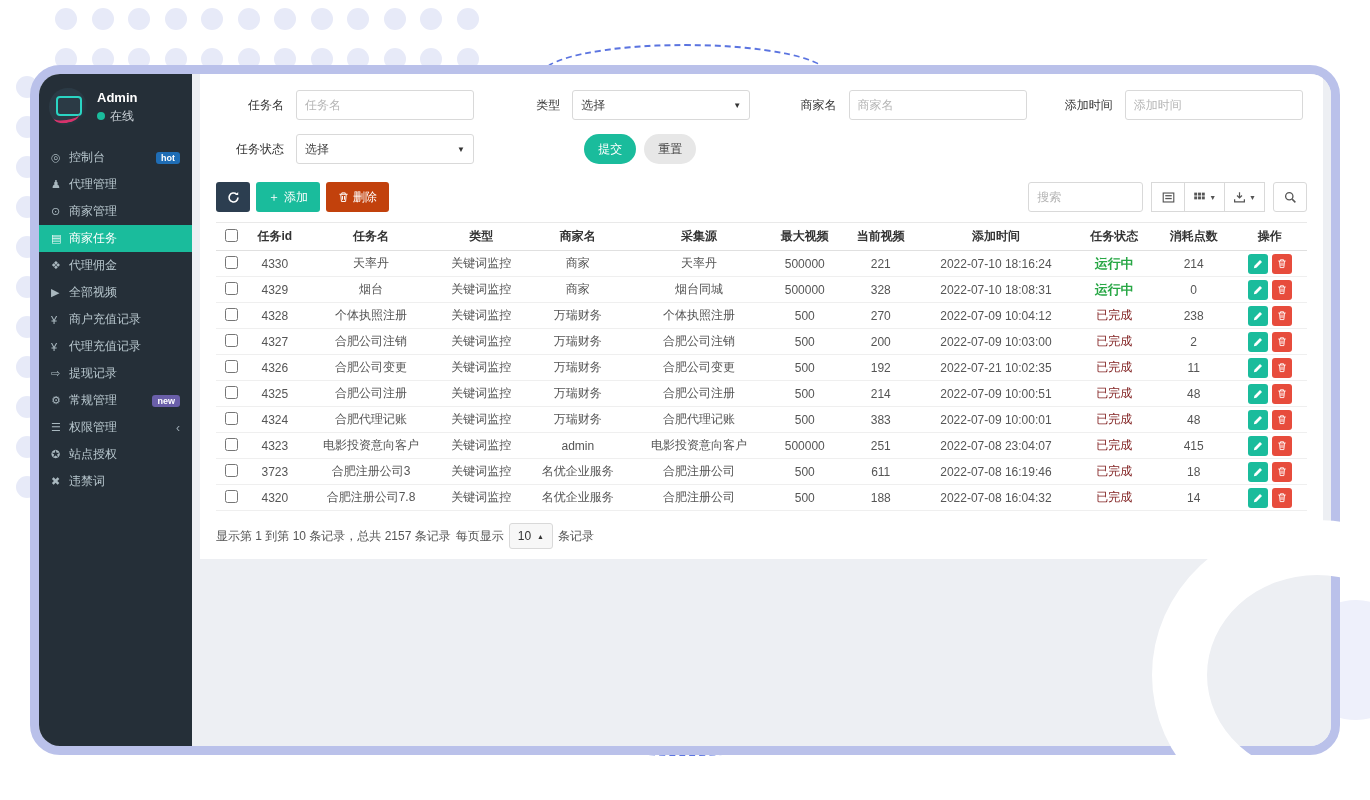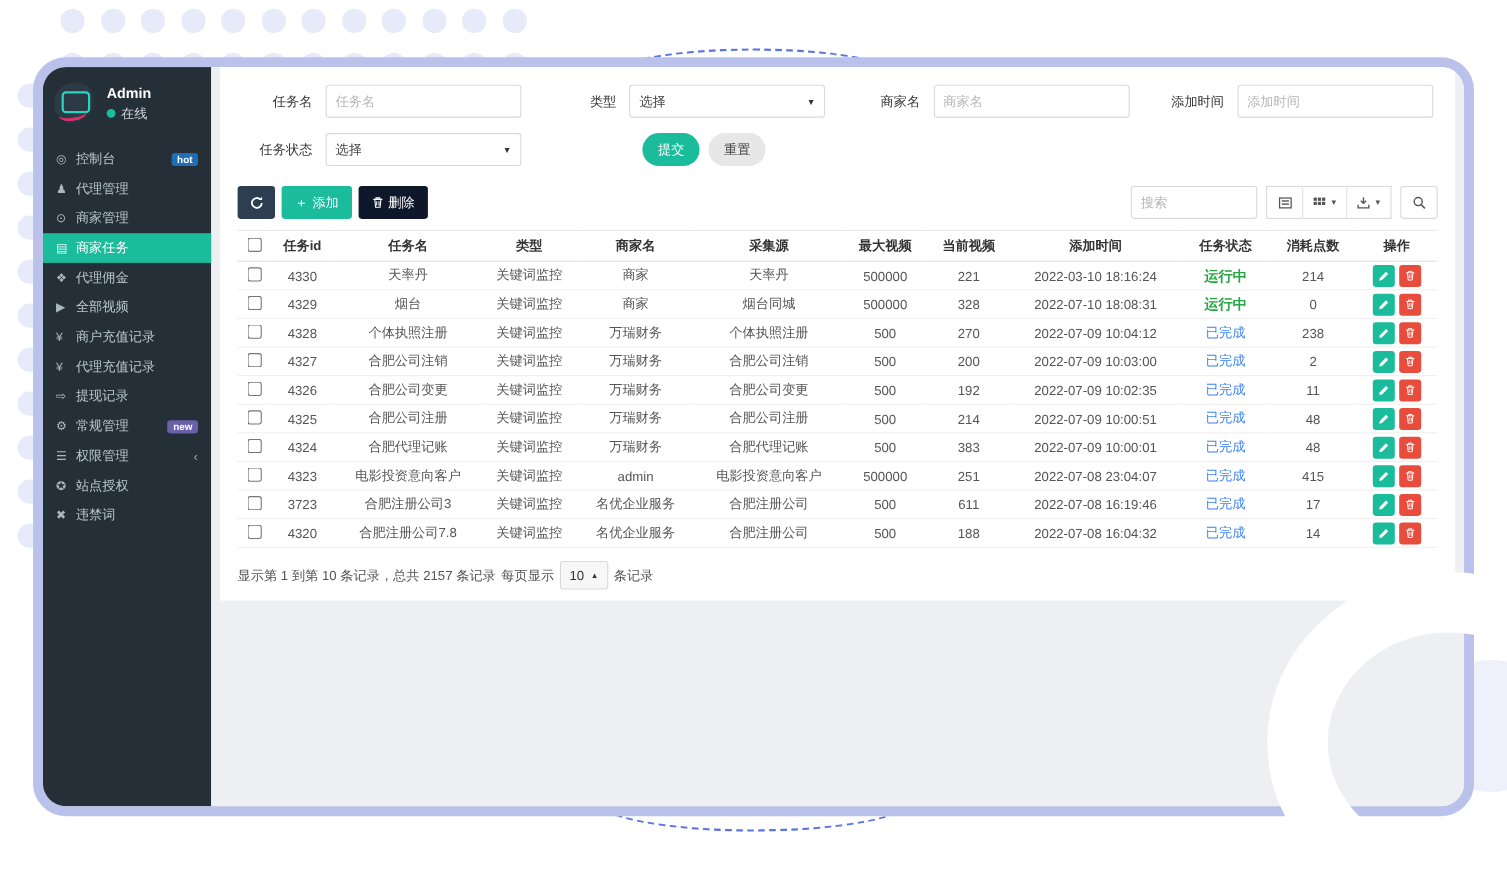--- a/index.html
+++ b/index.html
@@ -11,21 +11,21 @@
   .dot { position:absolute; width:22px; height:22px; border-radius:50%; background:#e7eaf8; z-index:0; }
   .dashed-ellipse { position:absolute; border:2px dashed #5b74e0; border-radius:50%; z-index:0; }
   .ellipse-top { left:540px; top:44px; width:290px; height:62px; }
   .ellipse-bottom { left:540px; top:698px; width:290px; height:58px; }
   .swoosh { position:absolute; left:1152px; top:520px; width:330px; height:310px;
     border:55px solid #fff; border-radius:50%; z-index:3; pointer-events:none; }
   .corner-blob { position:absolute; left:1296px; top:600px; width:120px; height:120px;
     border-radius:50%; background:#eef0fb; z-index:0; }
 
   
-  .app-window { position:absolute; left:30px; top:52px; width:1310px; height:690px;
+  .app-window { position:absolute; left:30px; top:65px; width:1310px; height:690px;
     border:9px solid #bac1ea; border-radius:30px; background:#edeff3; overflow:hidden;
     display:flex; z-index:2; }
 
   
   .sidebar { width:153px; flex:0 0 153px; background:#252f38; color:#b8c7ce; font-size:12px; }
   .profile { display:flex; align-items:center; padding:14px 10px 12px 10px; }
   .avatar { width:38px; height:38px; border-radius:50%; flex:0 0 38px;
     background:radial-gradient(circle at 35% 35%, #2b3a45 55%, #1a232b 100%); position:relative; overflow:hidden; }
   .avatar::before { content:""; position:absolute; left:7px; top:8px; width:22px; height:16px;
     border:2px solid #2ad4c3; border-radius:4px; }
@@ -68,41 +68,41 @@
   .btn-submit { background:#1abc9c; color:#fff; }
   .btn-reset { background:#e7e7e7; color:#444; }
 
   
   .toolbar { display:flex; align-items:center; justify-content:space-between; padding:4px 0 10px 0; }
   .tb-left { display:flex; gap:6px; }
   .tb-btn { height:30px; border:none; border-radius:3px; font-size:12px; color:#fff;
     display:flex; align-items:center; gap:4px; padding:0 12px; cursor:pointer; font-family:inherit; }
   .tb-refresh { background:#2c3e50; width:34px; justify-content:center; padding:0; }
   .tb-add { background:#1abc9c; }
-  .tb-del { background:#0f172a; }
+  .tb-del { background:#c2410c; }
   .tb-right { display:flex; align-items:center; gap:8px; }
   .search-input { width:115px; height:30px; border:1px solid #d9d9d9; border-radius:3px;
     padding:0 8px; font-size:12px; font-family:inherit; }
   .search-input::placeholder { color:#b5b5b5; }
   .icon-group { display:flex; }
   .icon-btn { height:30px; min-width:34px; background:#fff; border:1px solid #d9d9d9;
     display:flex; align-items:center; justify-content:center; gap:3px; color:#555; cursor:pointer;
     font-size:12px; padding:0 8px; }
   .icon-btn + .icon-btn { border-left:none; }
   .icon-btn .caret { font-size:7px; color:#555; }
   .icon-btn.standalone { border-left:1px solid #d9d9d9; margin-left:8px; border-radius:3px; }
 
   
   table { border-collapse:collapse; width:100%; table-layout:fixed; font-size:12px; }
   thead th { border-top:1px solid #e9e9e9; border-bottom:1px solid #e0e0e0; height:28px;
     font-weight:bold; color:#333; text-align:center; white-space:nowrap; overflow:hidden; }
   tbody td { border-bottom:1px solid #efefef; height:26px; text-align:center; color:#555;
     white-space:nowrap; overflow:hidden; }
   .st-running { color:#28a745; font-weight:bold; font-size:13px; }
-  .st-done { color:#3b82f6; }
+  .st-done { color:#7f1d1d; }
   .act-btn { width:20px; height:20px; border:none; border-radius:3px; cursor:pointer;
     display:inline-flex; align-items:center; justify-content:center; vertical-align:middle; }
   .act-edit { background:#1abc9c; margin-right:4px; }
   .act-del { background:#e74c3c; }
   input[type=checkbox] { width:13px; height:13px; }
 
   
   .pager { display:flex; align-items:center; justify-content:space-between; padding-top:12px; font-size:12px; color:#555; }
   .pager-info { display:flex; align-items:center; gap:5px; }
   .per-page { border:1px solid #d9d9d9; border-radius:3px; height:26px; padding:0 8px;
@@ -367,21 +367,21 @@
         <tbody id="task-tbody">
             <tr>
               <td><input type="checkbox" style=""></td>
               <td>4330</td>
               <td>天率丹</td>
               <td>关键词监控</td>
               <td>商家</td>
               <td>天率丹</td>
               <td>500000</td>
               <td>221</td>
-              <td>2022-03-10 18:16:24</td>
+              <td>2022-07-10 18:16:24</td>
               <td><span class="st-running">运行中</span></td>
               <td>214</td>
               <td><button class="act-btn act-edit">
                   <svg width="10" height="10" viewBox="0 0 16 16">
                     <path d="M11.2 1.6l3.2 3.2-9 9-4 .9.9-4z" fill="#fff"></path>
                   </svg>
                 </button><button class="act-btn act-del">
                   <svg width="10" height="11" viewBox="0 0 16 16">
                     <path d="M2 4h12M5.5 4V2h5v2M4 4l1 10.5h6L12 4M6.5 6.5v5.5M9.5 6.5v5.5" stroke="#fff" stroke-width="1.4" fill="none"></path>
                   </svg>
@@ -455,21 +455,21 @@
             </tr>
             <tr>
               <td><input type="checkbox" style=""></td>
               <td>4326</td>
               <td>合肥公司变更</td>
               <td>关键词监控</td>
               <td>万瑞财务</td>
               <td>合肥公司变更</td>
               <td>500</td>
               <td>192</td>
-              <td>2022-07-09 10:02:35</td>
+              <td>2022-07-21 10:02:35</td>
               <td><span class="st-done">已完成</span></td>
               <td>11</td>
               <td><button class="act-btn act-edit">
                   <svg width="10" height="10" viewBox="0 0 16 16">
                     <path d="M11.2 1.6l3.2 3.2-9 9-4 .9.9-4z" fill="#fff"></path>
                   </svg>
                 </button><button class="act-btn act-del">
                   <svg width="10" height="11" viewBox="0 0 16 16">
                     <path d="M2 4h12M5.5 4V2h5v2M4 4l1 10.5h6L12 4M6.5 6.5v5.5M9.5 6.5v5.5" stroke="#fff" stroke-width="1.4" fill="none"></path>
                   </svg>
@@ -545,21 +545,21 @@
               <td><input type="checkbox" style=""></td>
               <td>3723</td>
               <td>合肥注册公司3</td>
               <td>关键词监控</td>
               <td>名优企业服务</td>
               <td>合肥注册公司</td>
               <td>500</td>
               <td>611</td>
               <td>2022-07-08 16:19:46</td>
               <td><span class="st-done">已完成</span></td>
-              <td>17</td>
+              <td>18</td>
               <td><button class="act-btn act-edit">
                   <svg width="10" height="10" viewBox="0 0 16 16">
                     <path d="M11.2 1.6l3.2 3.2-9 9-4 .9.9-4z" fill="#fff"></path>
                   </svg>
                 </button><button class="act-btn act-del">
                   <svg width="10" height="11" viewBox="0 0 16 16">
                     <path d="M2 4h12M5.5 4V2h5v2M4 4l1 10.5h6L12 4M6.5 6.5v5.5M9.5 6.5v5.5" stroke="#fff" stroke-width="1.4" fill="none"></path>
                   </svg>
                 </button></td>
             </tr>

